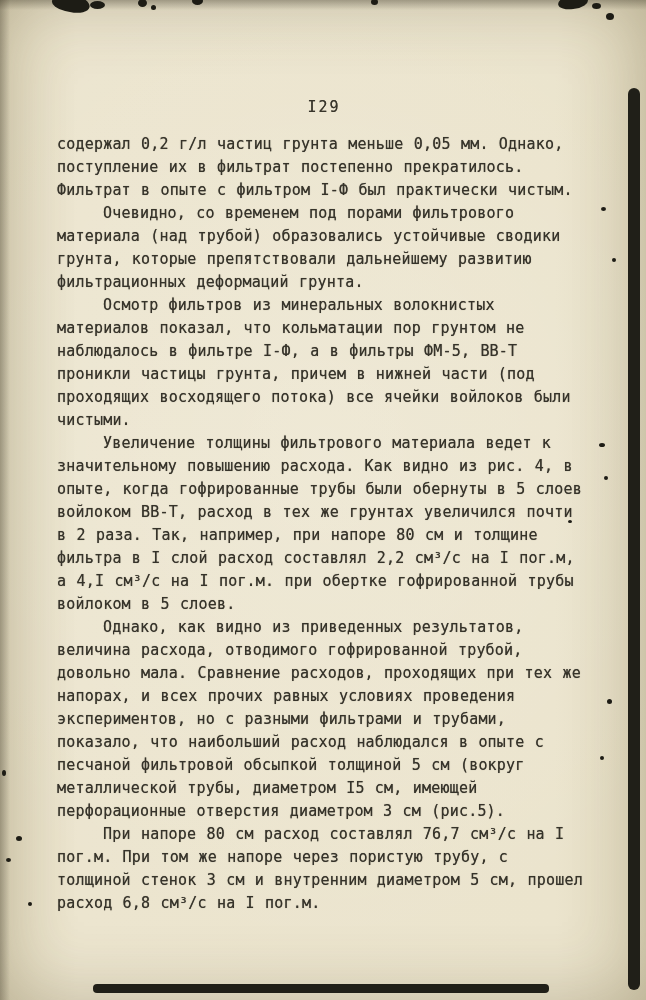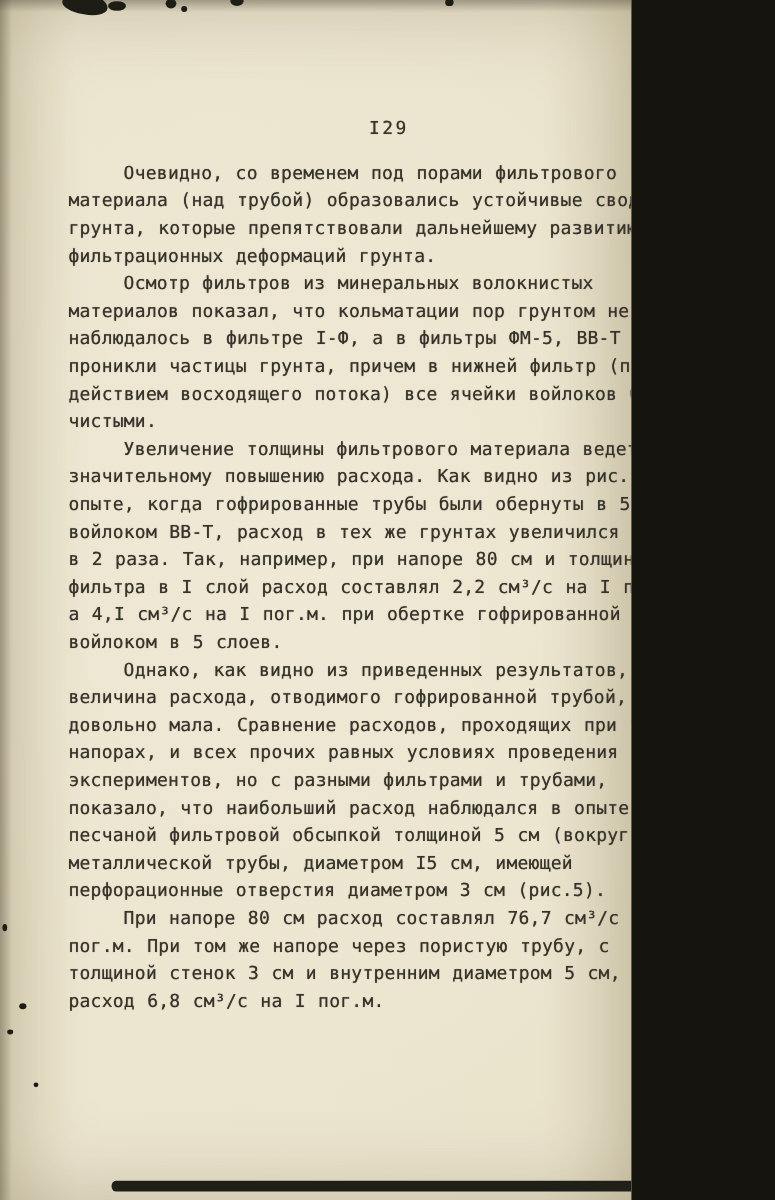--- a/index.html
+++ b/index.html
@@ -3,21 +3,21 @@
 <meta charset="utf-8">
 <style>
   html, body { margin: 0; padding: 0; }
   body {
     width: 646px; height: 1000px;
     background: #15140e;
     font-family: "DejaVu Sans Mono", monospace;
   }
   .paper {
     position: relative;
-    width: 526px; height: 1000px;
+    width: 646px; height: 1000px;
     overflow: hidden;
     background:
       radial-gradient(120% 85% at 50% 45%, rgba(255,255,255,0.16), rgba(0,0,0,0) 60%),
       linear-gradient(90deg, #e2dabf, #ece5cf 12%, #ebe4cd 86%, #e0d8bd),
       #e8e1c9;
     box-shadow: inset 0 0 70px rgba(92,80,48,0.30);
   }
   .top-shade {
     position: absolute; left: 0; top: 0; width: 646px; height: 10px;
     background: linear-gradient(180deg, rgba(35,30,15,0.30), rgba(0,0,0,0));
@@ -72,22 +72,23 @@
 <body>
 
 <div class="paper">
 
   <div class="top-shade"></div>
   <div class="left-shade"></div>
 
   <div class="page-num">I29</div>
 
   <div class="text-block">
+    <p>содержал 0,2 г/л частиц грунта меньше 0,05 мм. Однако, поступление их в фильтрат постепенно прекратилось. Фильтрат в опыте с фильтром I-Ф был практически чистым.</p>
     <p class="indent">Очевидно, со временем под порами фильтрового материала (над трубой) образовались устойчивые сводики грунта, которые препятствовали дальнейшему развитию фильтрационных деформаций грунта.</p>
-    <p class="indent">Осмотр фильтров из минеральных волокнистых материалов показал, что кольматации пор грунтом не наблюдалось в фильтре I-Ф, а в фильтры ФМ-5, ВВ-Т проникли частицы грунта, причем в нижней фильтр (под действием восходящего потока) все ячейки войлоков были чистыми.</p>
+    <p class="indent">Осмотр фильтров из минеральных волокнистых материалов показал, что кольматации пор грунтом не наблюдалось в фильтре I-Ф, а в фильтры ФМ-5, ВВ-Т проникли частицы грунта, причем в нижней части (под проходящих восходящего потока) все ячейки войлоков были чистыми.</p>
     <p class="indent">Увеличение толщины фильтрового материала ведет к значительному повышению расхода. Как видно из рис. 4, в опыте, когда гофрированные трубы были обернуты в 5 слоев войлоком ВВ-Т, расход в тех же грунтах увеличился почти в 2 раза. Так, например, при напоре 80 см и толщине фильтра в I слой расход составлял 2,2 см³/с на I пог.м, а 4,I см³/с на I пог.м. при обертке гофрированной трубы войлоком в 5 слоев.</p>
     <p class="indent">Однако, как видно из приведенных результатов, величина расхода, отводимого гофрированной трубой, довольно мала. Сравнение расходов, проходящих при тех же напорах, и всех прочих равных условиях проведения экспериментов, но с разными фильтрами и трубами, показало, что наибольший расход наблюдался в опыте с песчаной фильтровой обсыпкой толщиной 5 см (вокруг металлической трубы, диаметром I5 см, имеющей перфорационные отверстия диаметром 3 см (рис.5).</p>
     <p class="indent">При напоре 80 см расход составлял 76,7 см³/с на I пог.м. При том же напоре через пористую трубу, с толщиной стенок 3 см и внутренним диаметром 5 см, прошел расход 6,8 см³/с на I пог.м.</p>
   </div>
 
   <div>
     <div class="blob b-tl1"></div>
     <div class="blob b-tl2"></div>
     <div class="blob b-t1"></div>
     <div class="blob b-t2"></div>

